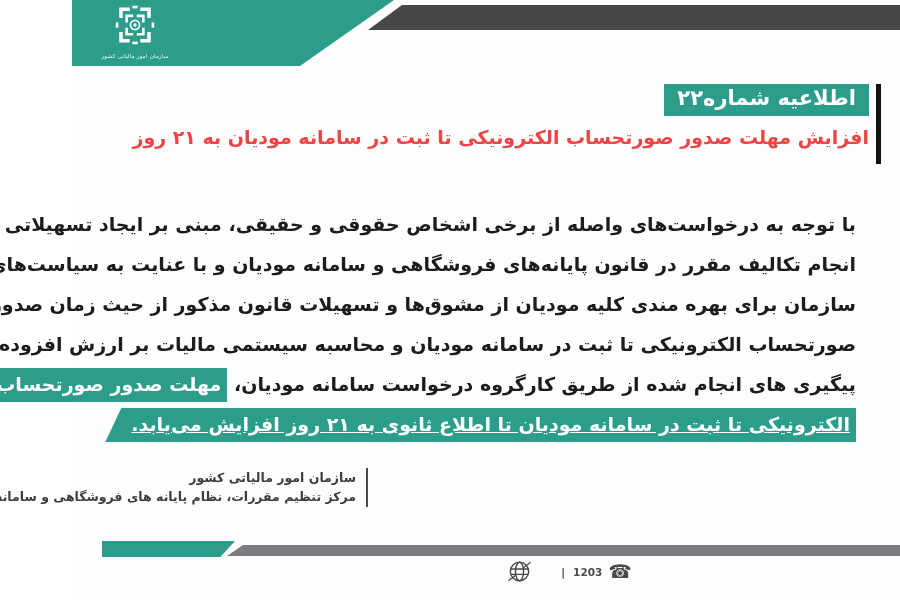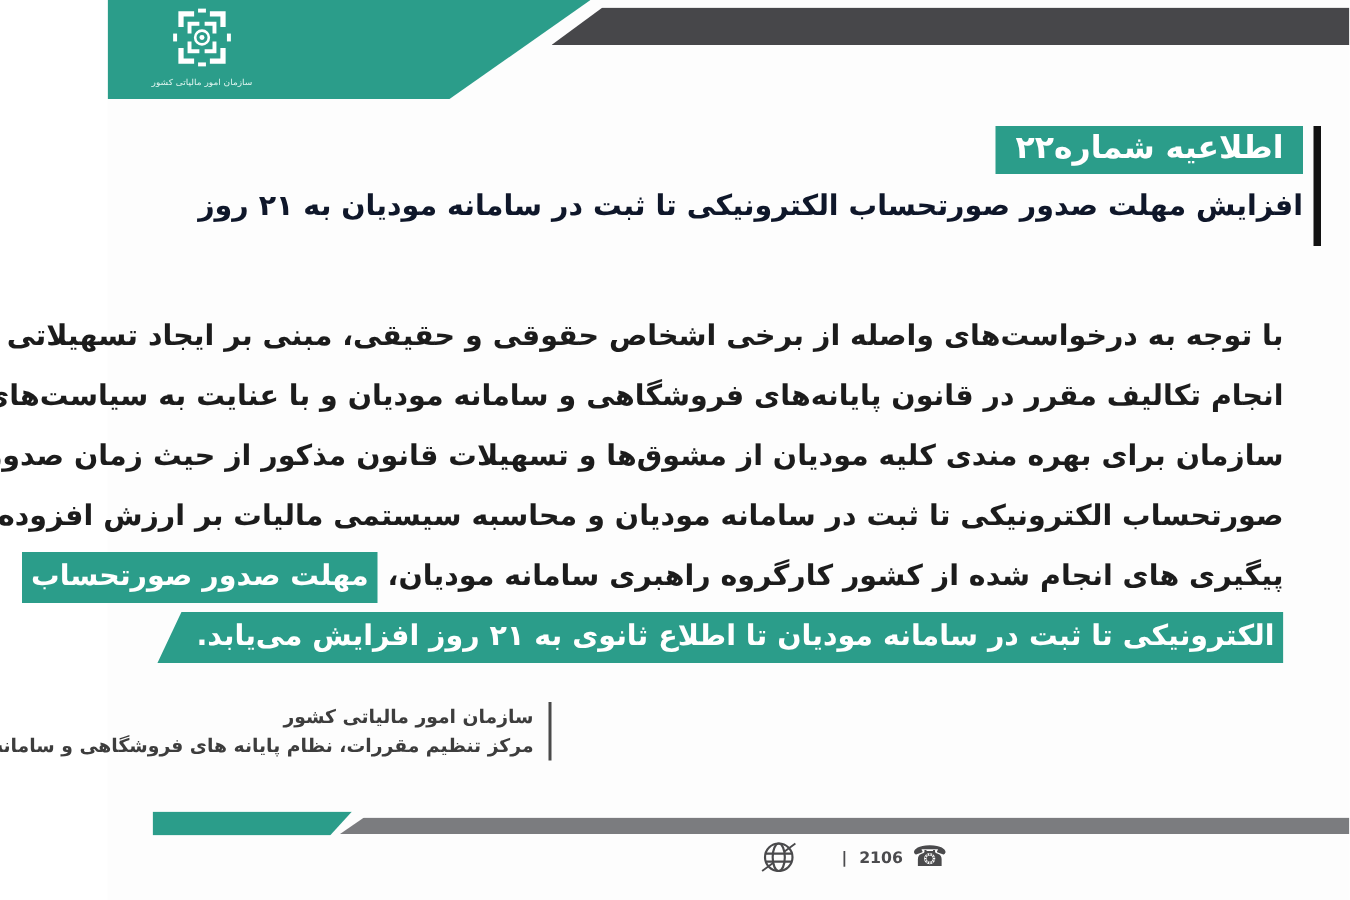--- a/index.html
+++ b/index.html
@@ -33,41 +33,42 @@
     position:absolute; right:19px; top:84px; width:5px; height:80px; background:#121212;
   }
   .badge {
     position:absolute; right:31px; top:84px;
     background:var(--teal); color:#fff;
     font-size:21px; font-weight:bold;
     padding:3px 13px 6px; line-height:1.1;
   }
   .page-title {
     position:absolute; right:31px; top:126px; left:40px;
-    text-align:right; color:#0f172a;
+    text-align:right; color:#ef4444;
     font-size:19px; font-weight:bold;
   }
 
   
   .body-par {
     position:absolute; right:44px; left:62px; top:204px;
     color:#1c1c1c; font-size:19px; font-weight:600;
   }
   .par-line {
     height:40px; line-height:40px; white-space:nowrap;
     text-align:justify; text-align-last:justify;
   }
   .par-line.no-justify { text-align:right; text-align-last:right; }
   .hl {
     background:var(--teal); color:#fff;
     padding:5px 6px 7px; line-height:1;
   }
   .hl-slant {
     padding-left:26px;
     clip-path:polygon(16px 0, 100% 0, 100% 100%, 0 100%);
+    text-decoration:underline;
   }
 
   
   .signature {
     position:absolute; right:532px; top:468px;
     border-right:2.5px solid #4a4a4a; padding-right:10px;
     text-align:right; color:#3d3d3d;
     font-size:12.5px; font-weight:bold; line-height:1.55;
     white-space:nowrap;
   }
@@ -123,42 +124,42 @@
   <div class="title-accent-bar"></div>
   <div class="badge">اطلاعیه شماره۲۲</div>
   <div class="page-title">افزایش مهلت صدور صورتحساب الکترونیکی تا ثبت در سامانه مودیان به ۲۱ روز</div>
 
   <div class="body-par">
     <div class="par-line">با توجه به درخواست‌های واصله از برخی اشخاص حقوقی و حقیقی، مبنی بر ایجاد تسهیلاتی برای</div>
     <div class="par-line">انجام تکالیف مقرر در قانون پایانه‌های فروشگاهی و سامانه مودیان و با عنایت به سیاست‌های کلان</div>
     <div class="par-line">سازمان برای بهره مندی کلیه مودیان از مشوق‌ها و تسهیلات قانون مذکور از حیث زمان صدور</div>
     <div class="par-line">صورتحساب الکترونیکی تا ثبت در سامانه مودیان و محاسبه سیستمی مالیات بر ارزش افزوده، با</div>
     <div class="par-line">
-      <span>پیگیری های انجام شده از کشور کارگروه راهبری سامانه مودیان،</span>
+      <span>پیگیری های انجام شده از طریق کارگروه درخواست سامانه مودیان،</span>
       <span class="hl">مهلت صدور صورتحساب</span>
     </div>
     <div class="par-line no-justify">
       <span class="hl hl-slant">الکترونیکی تا ثبت در سامانه مودیان تا اطلاع ثانوی به ۲۱ روز افزایش می‌یابد.</span>
     </div>
   </div>
 
   <div class="signature">
     <div>سازمان امور مالیاتی کشور</div>
     <div>مرکز تنظیم مقررات، نظام پایانه های فروشگاهی و سامانه مودیان</div>
   </div>
 
   <div class="footer-teal-bar"></div>
   <div class="footer-gray-bar"></div>
 
   <div class="footer-row">
 
 
     <div class="footer-group">
       <span class="phone-glyph">☎</span>
-      <span>2106</span>
+      <span>1203</span>
       <span class="sep">|</span>
     </div>
 
     <div class="footer-group">
       <span class="globe">
         <svg viewBox="0 0 28 28" fill="none" stroke="#4a4a4c" stroke-width="1.5" aria-hidden="true">
           <circle cx="14" cy="14" r="9.5"></circle>
           <ellipse cx="14" cy="14" rx="4.2" ry="9.5"></ellipse>
           <path d="M5 11.5h18M5 17h18"></path>
           <path d="M2.5 23.5 L10 18 M18 10 L25.5 4.5" stroke-width="1.3"></path>

